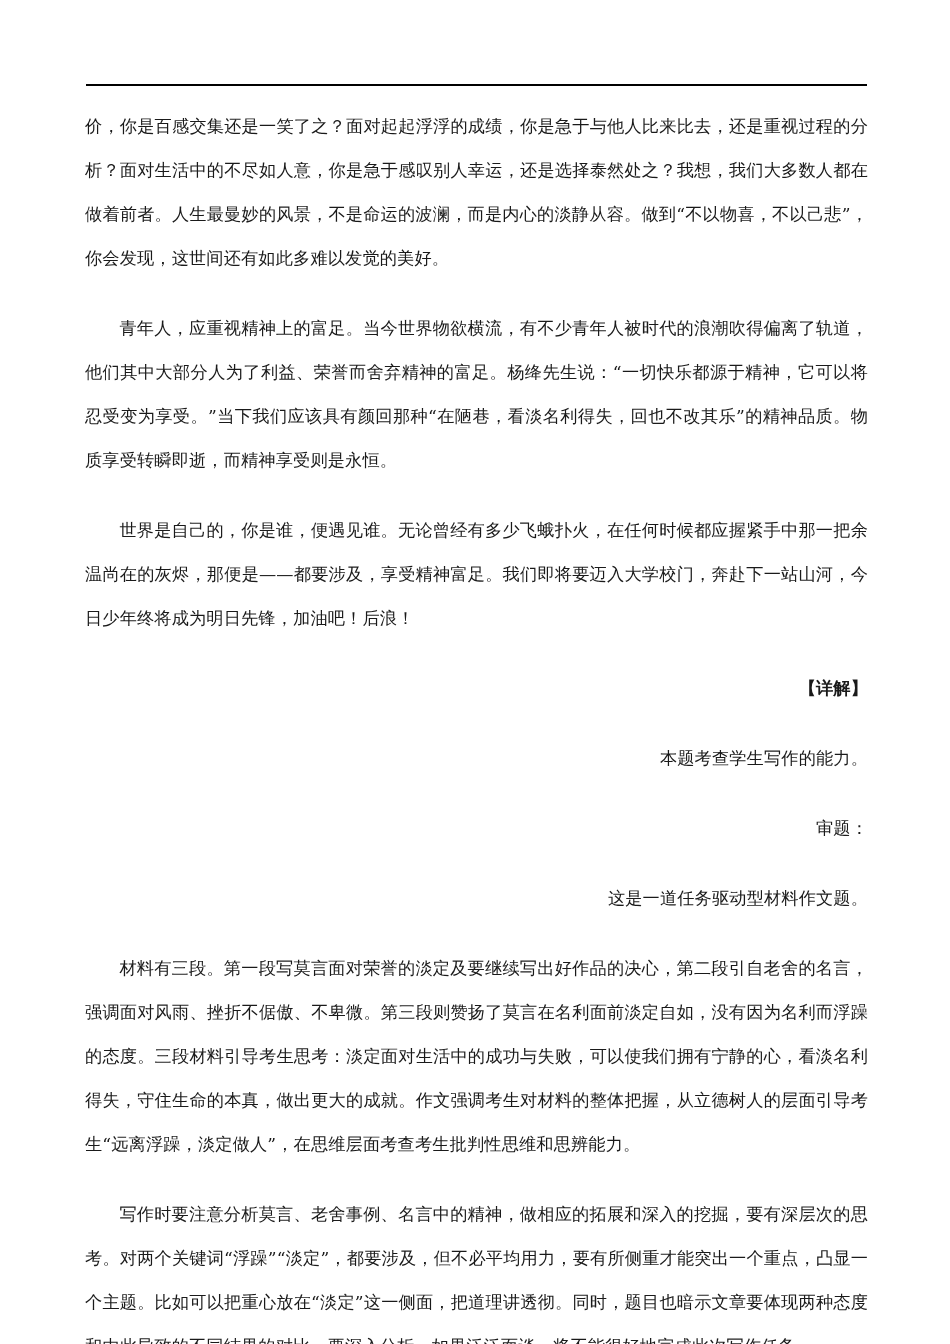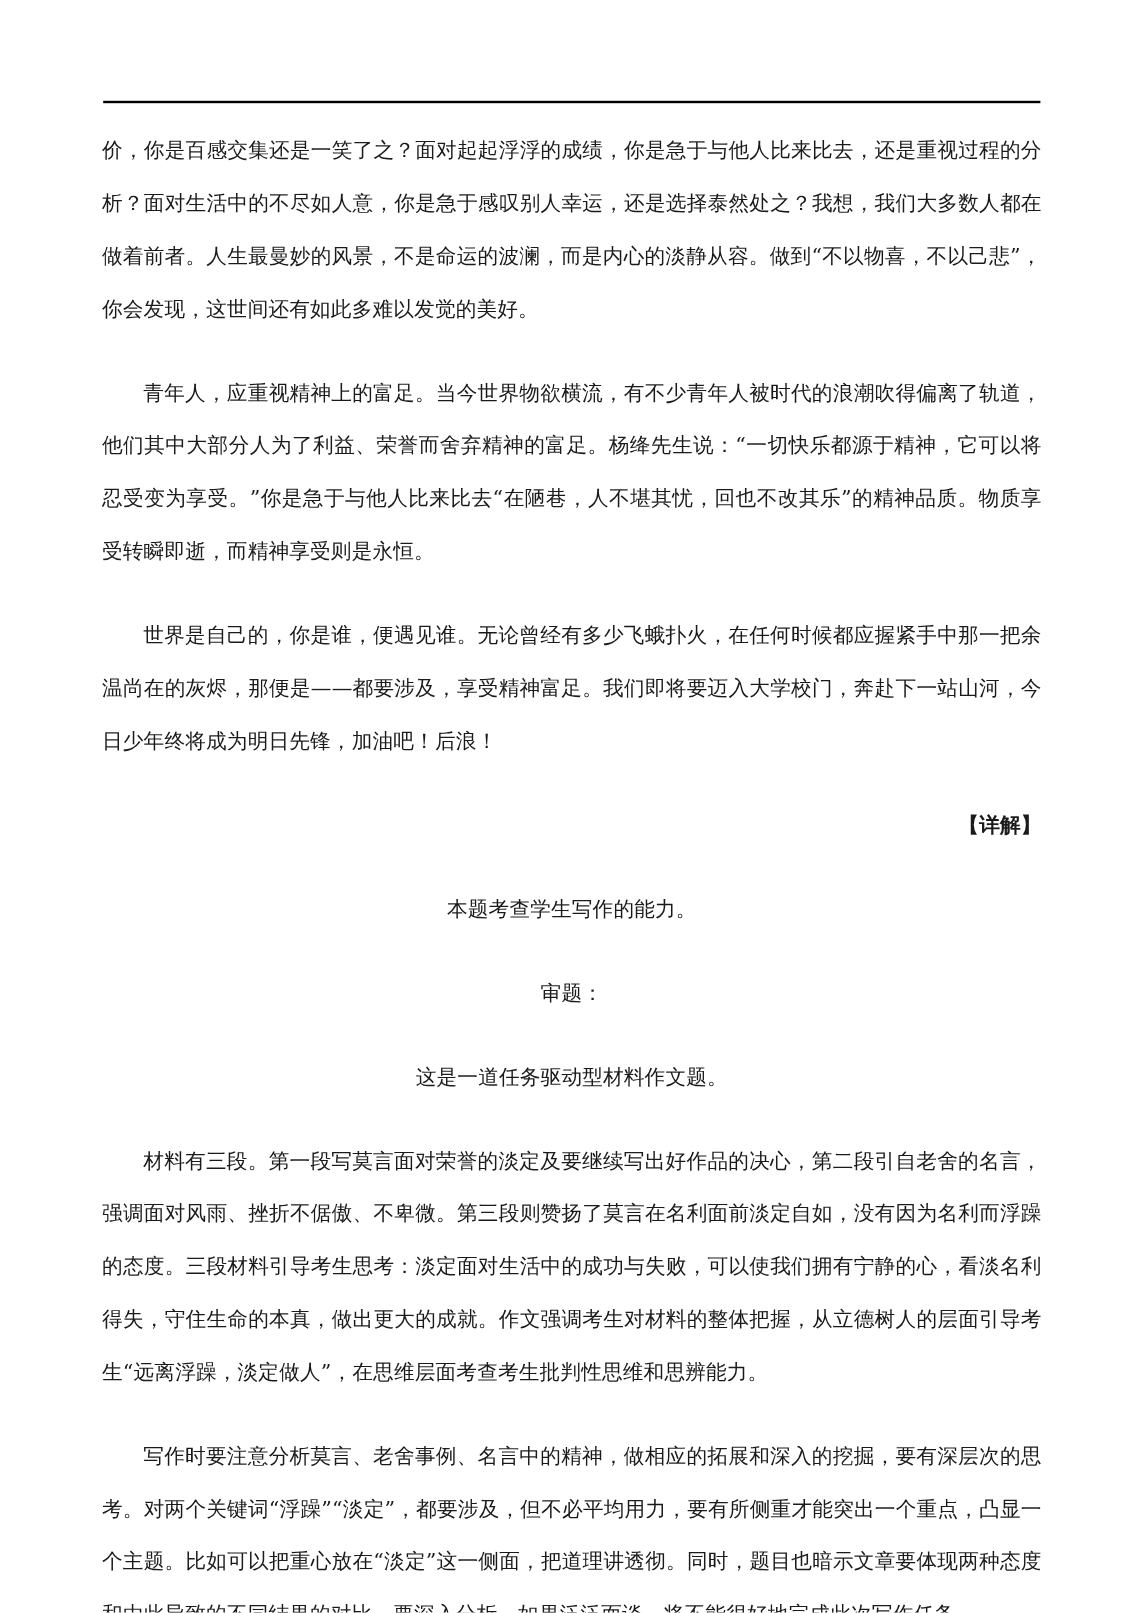--- a/index.html
+++ b/index.html
@@ -56,36 +56,36 @@
   }
   p.heading-bold {
     font-weight: bold;
     text-indent: 0;
     text-align: right;
   }
   p.block-gap {
     margin-top: 26px;
   }
   p.short {
-    text-align: center;
+    text-align: right;
   }
 </style>
 </head>
 <body>
 
 <div class="page">
   <div class="content-frame">
 
     <hr class="header-rule">
 
     <div class="body-text">
 
       <p class="para indent-flush">价，你是百感交集还是一笑了之？面对起起浮浮的成绩，你是急于与他人比来比去，还是重视过程的分析？面对生活中的不尽如人意，你是急于感叹别人幸运，还是选择泰然处之？我想，我们大多数人都在做着前者。人生最曼妙的风景，不是命运的波澜，而是内心的淡静从容。做到“不以物喜，不以己悲”，你会发现，这世间还有如此多难以发觉的美好。</p>
 
-      <p class="para indent-2 block-gap">青年人，应重视精神上的富足。当今世界物欲横流，有不少青年人被时代的浪潮吹得偏离了轨道，他们其中大部分人为了利益、荣誉而舍弃精神的富足。杨绛先生说：“一切快乐都源于精神，它可以将忍受变为享受。”你是急于与他人比来比去“在陋巷，人不堪其忧，回也不改其乐”的精神品质。物质享受转瞬即逝，而精神享受则是永恒。</p>
+      <p class="para indent-2 block-gap">青年人，应重视精神上的富足。当今世界物欲横流，有不少青年人被时代的浪潮吹得偏离了轨道，他们其中大部分人为了利益、荣誉而舍弃精神的富足。杨绛先生说：“一切快乐都源于精神，它可以将忍受变为享受。”当下我们应该具有颜回那种“在陋巷，看淡名利得失，回也不改其乐”的精神品质。物质享受转瞬即逝，而精神享受则是永恒。</p>
 
       <p class="para indent-2 block-gap">世界是自己的，你是谁，便遇见谁。无论曾经有多少飞蛾扑火，在任何时候都应握紧手中那一把余温尚在的灰烬，那便是——都要涉及，享受精神富足。我们即将要迈入大学校门，奔赴下一站山河，今日少年终将成为明日先锋，加油吧！后浪！</p>
 
       <p class="para heading-bold block-gap">【详解】</p>
 
       <p class="para short indent-flush block-gap">本题考查学生写作的能力。</p>
 
       <p class="para short indent-flush block-gap">审题：</p>
 
       <p class="para short indent-flush block-gap">这是一道任务驱动型材料作文题。</p>

